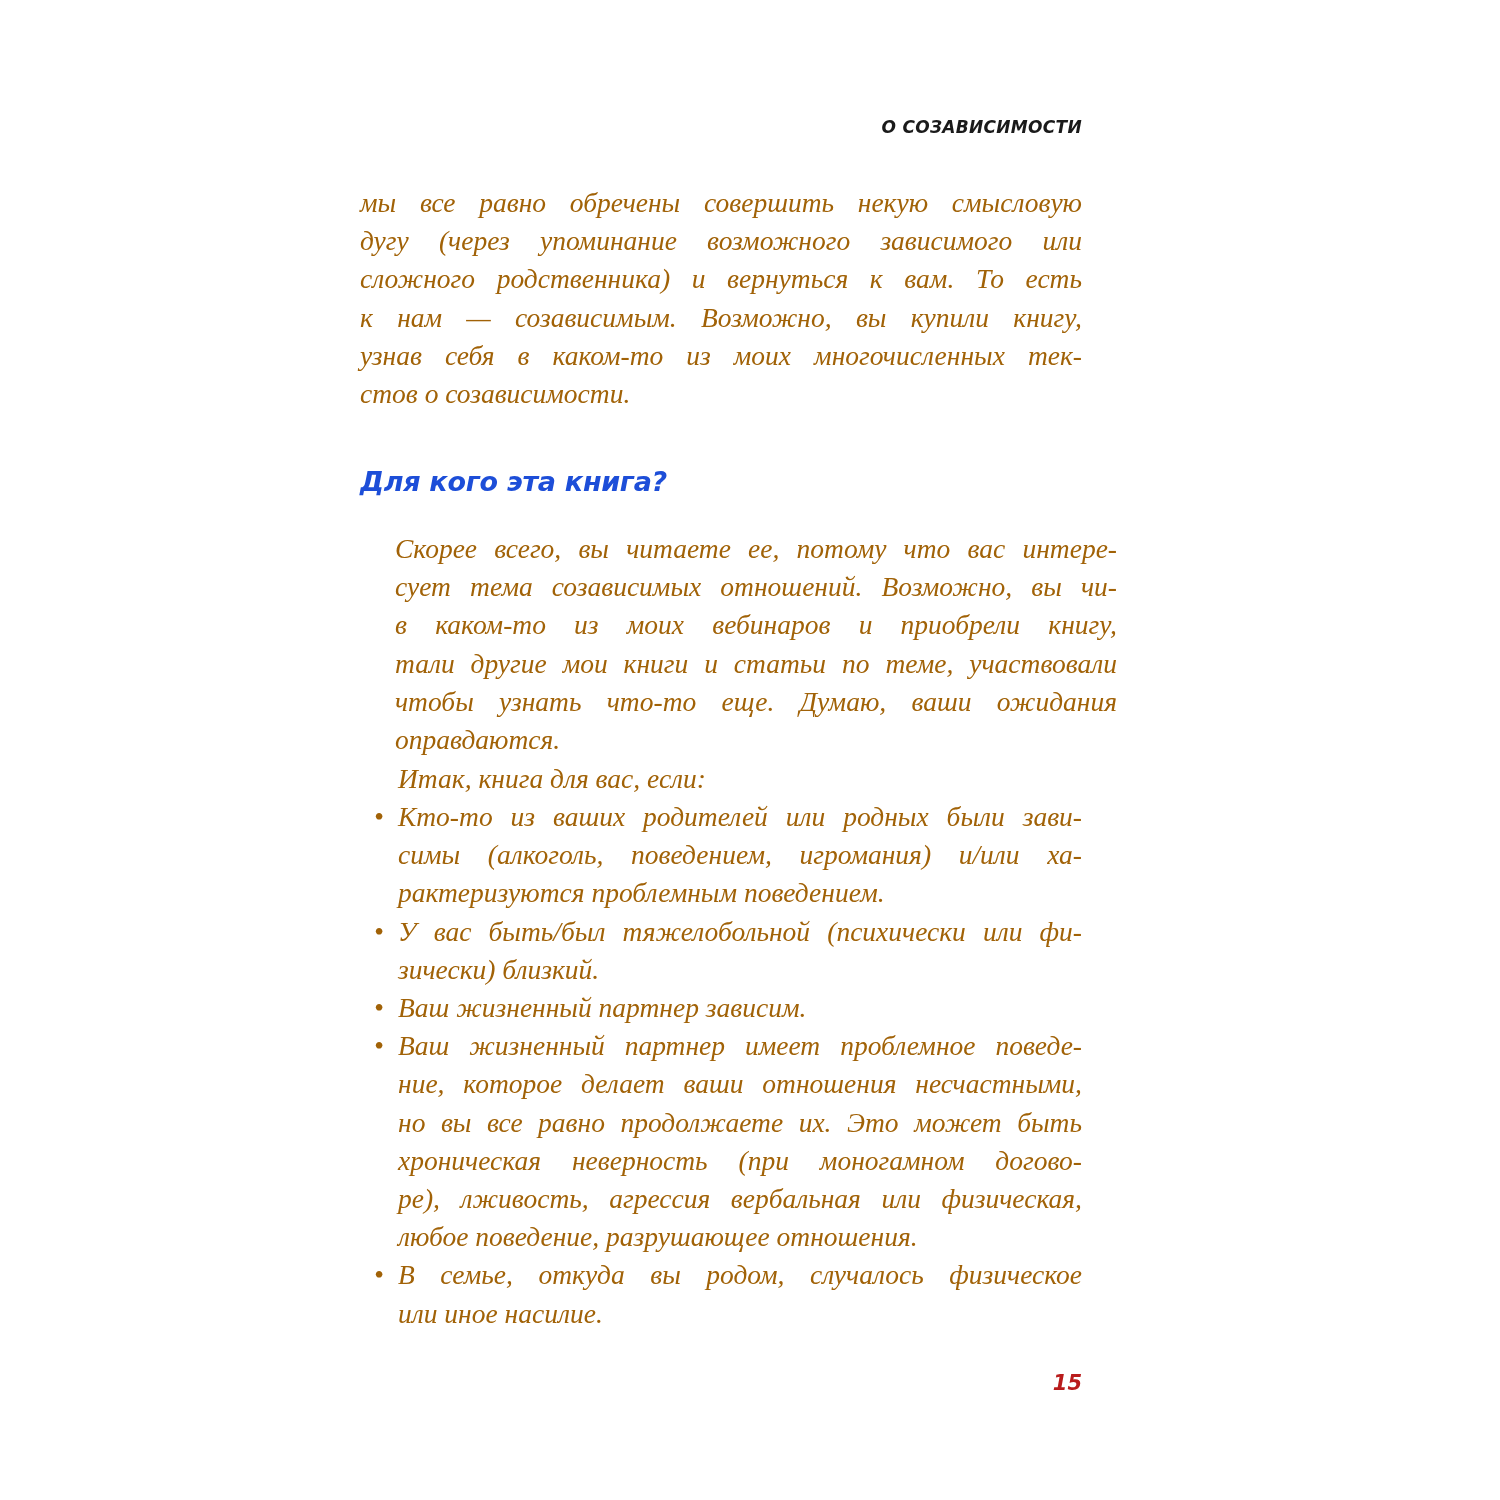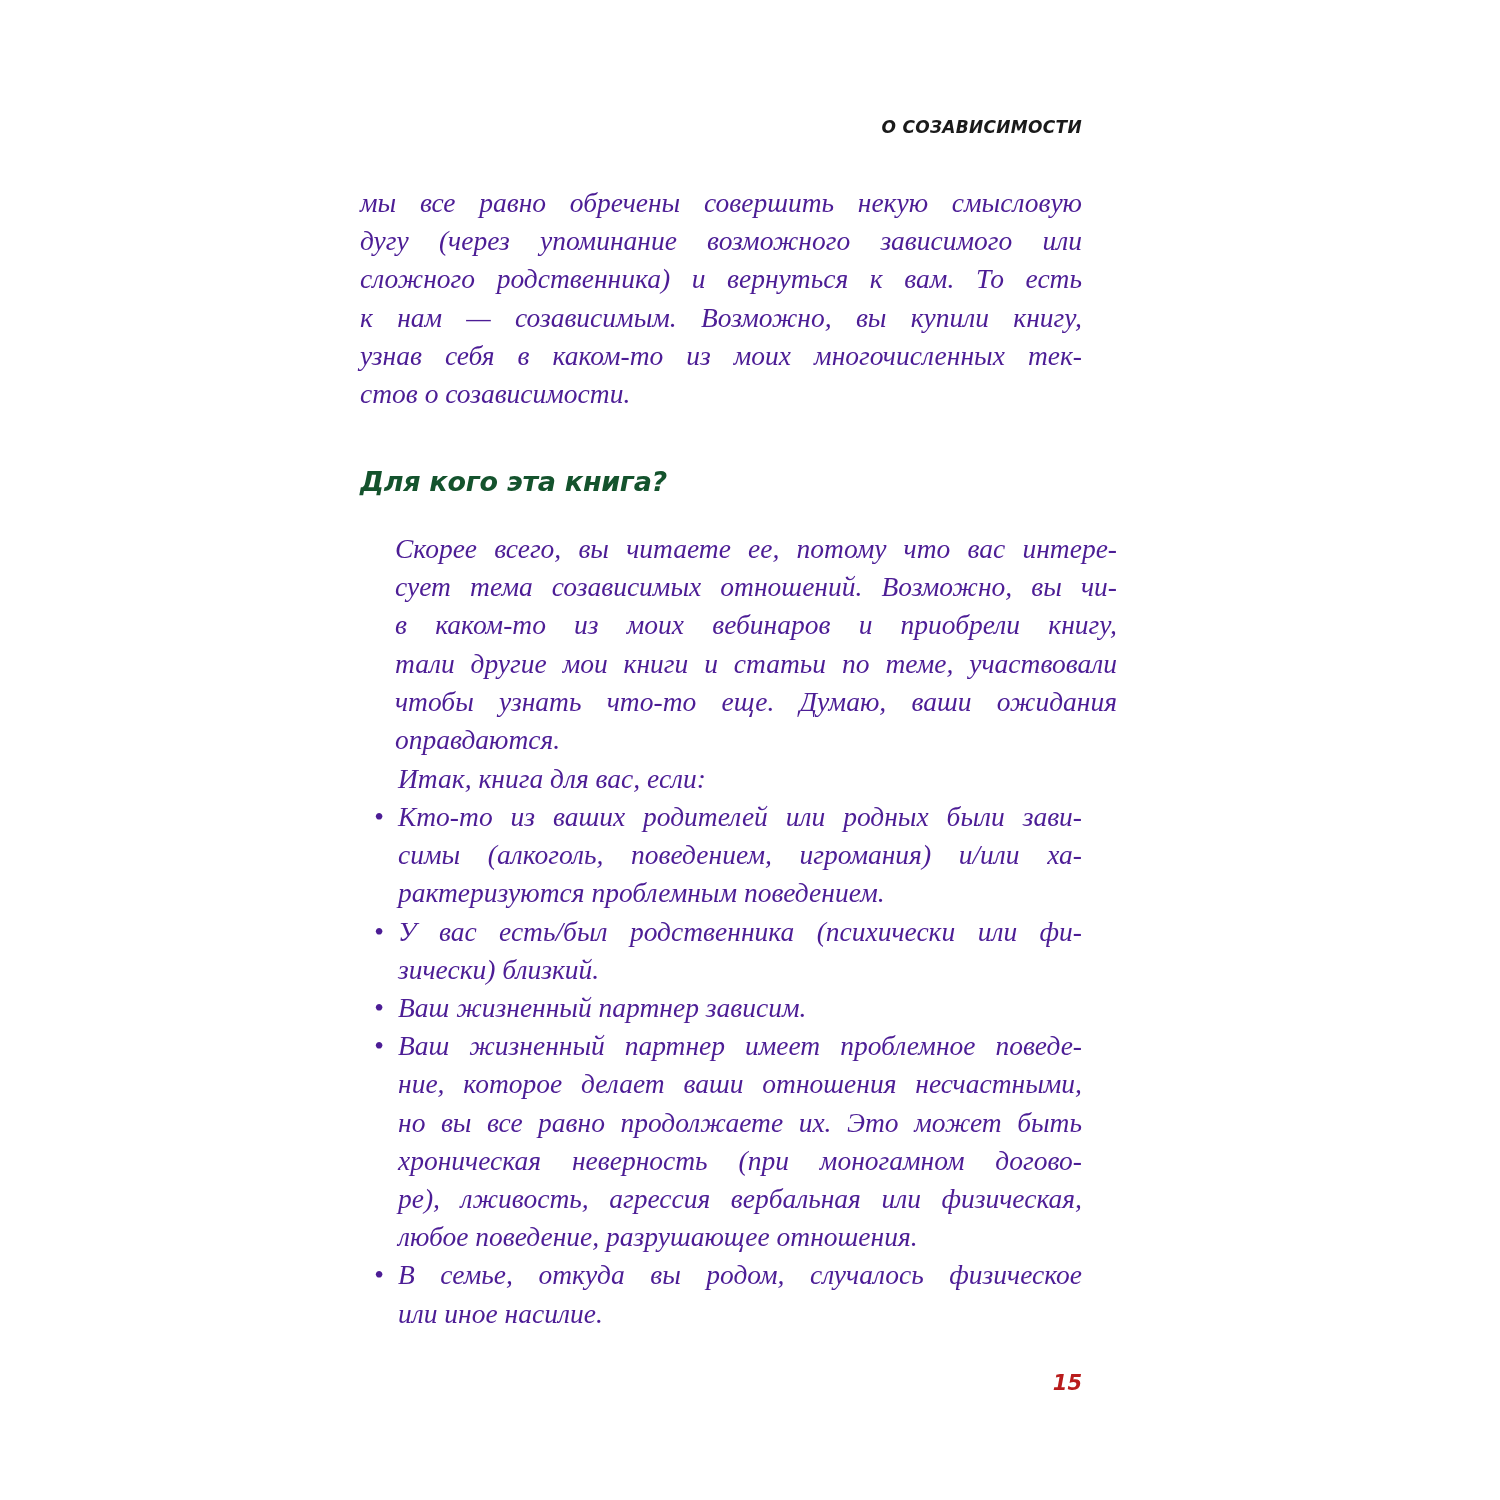--- a/index.html
+++ b/index.html
@@ -30,21 +30,21 @@
       font-weight: bold;
       font-size: 17px;
       letter-spacing: 0.3px;
       color: #1a1a1a;
       white-space: nowrap;
     }
     .body-text {
       font-family: "Liberation Serif", serif;
       font-size: 27.5px;
       line-height: 38.2px;
-      color: #4c1d95;
+      color: #a16207;
       text-align: justify;
       text-align-last: left;
     }
     .para-1 {
       position: absolute;
       top: 184px;
       left: 0;
       width: 722px;
     }
     .line {
@@ -56,21 +56,21 @@
     .line.last {
       text-align-last: left;
     }
     .section-heading {
       position: absolute;
       top: 466px;
       left: 0;
       font-family: "DejaVu Sans", sans-serif;
       font-weight: bold;
       font-size: 27px;
-      color: #14532d;
+      color: #1d4ed8;
       white-space: nowrap;
       letter-spacing: -0.3px;
     }
     .para-2 {
       position: absolute;
       top: 530px;
       left: 0;
       width: 722px;
       margin-left: 35px;
     }
@@ -143,21 +143,21 @@
 
   <ul class="body-text bullet-list">
     <li class="bullet-item">
       <span class="bullet-dot">•</span>
       <span class="line">Кто-то из ваших родителей или родных были зави-</span>
       <span class="line">симы (алкоголь, поведением, игромания) и/или ха-</span>
       <span class="line last">рактеризуются проблемным поведением.</span>
     </li>
     <li class="bullet-item">
       <span class="bullet-dot">•</span>
-      <span class="line">У вас есть/был родственника (психически или фи-</span>
+      <span class="line">У вас быть/был тяжелобольной (психически или фи-</span>
       <span class="line last">зически) близкий.</span>
     </li>
     <li class="bullet-item">
       <span class="bullet-dot">•</span>
       <span class="line last">Ваш жизненный партнер зависим.</span>
     </li>
     <li class="bullet-item">
       <span class="bullet-dot">•</span>
       <span class="line">Ваш жизненный партнер имеет проблемное поведе-</span>
       <span class="line">ние, которое делает ваши отношения несчастными,</span>

